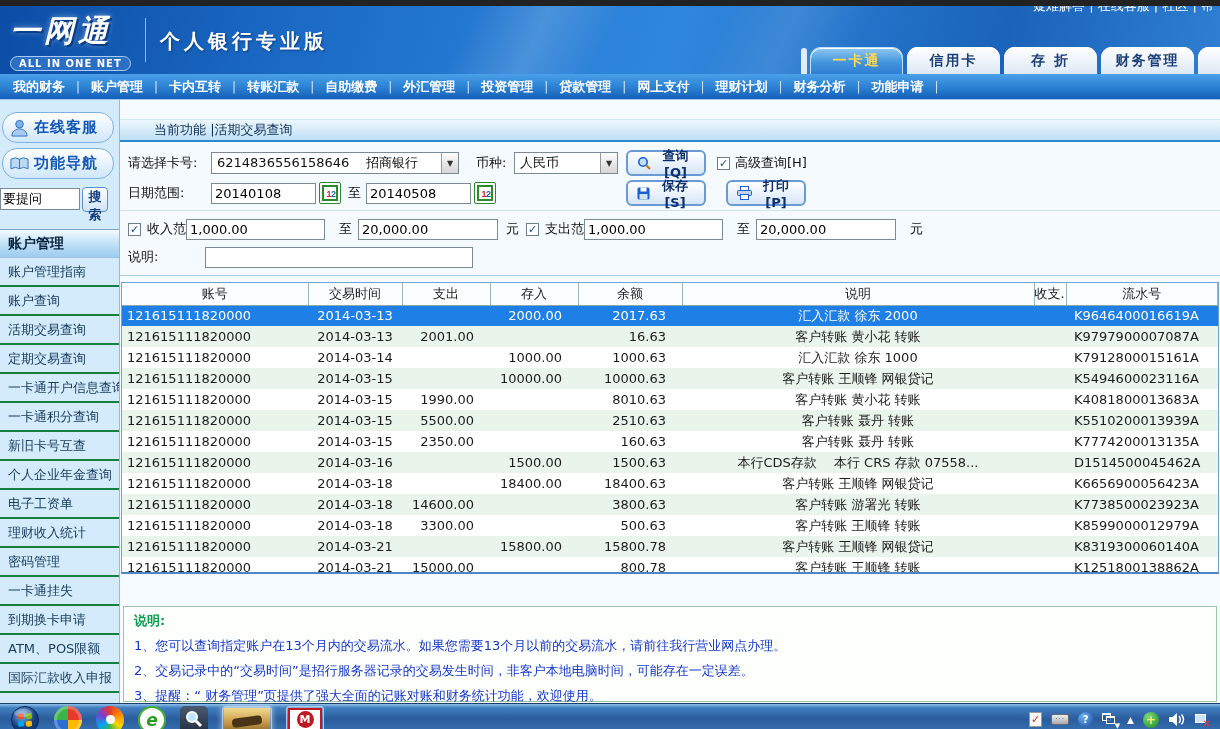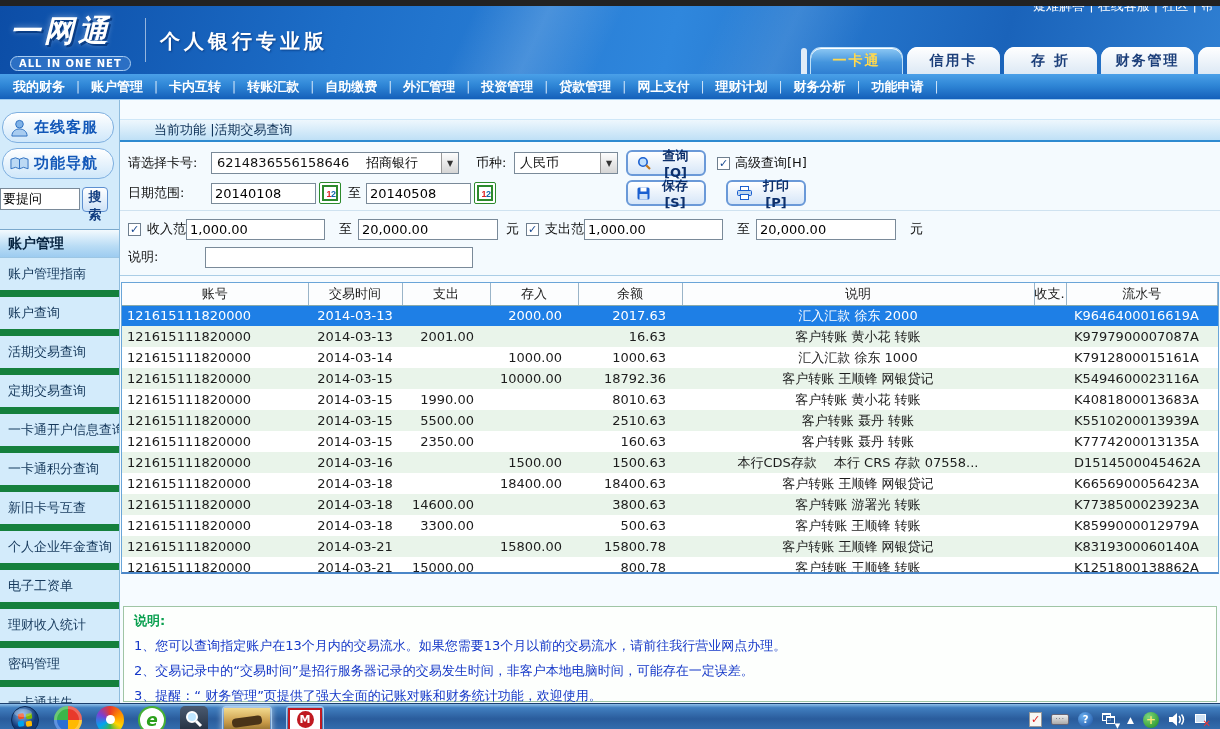--- a/index.html
+++ b/index.html
@@ -43,22 +43,22 @@
  background:linear-gradient(#ffffff,#cfe7fa);display:flex;align-items:center;gap:5px;padding:0 7px;
  color:#1257b8;font-weight:bold;font-size:15px;cursor:pointer;letter-spacing:1px}
 .side-btn svg{flex:0 0 auto}
 .search-row{position:absolute;top:86px;left:0;width:120px;height:26px;display:flex;align-items:center}
 .search-input{width:80px;height:22px;border:1px solid #7a8a99;font-size:13px;padding:0 2px;font-family:inherit;background:#fff}
 .search-btn{width:26px;height:25px;margin-left:2px;border:1px solid #5d8fd0;border-radius:4px;cursor:pointer;
  background:linear-gradient(#ffffff,#cfe3f7);color:#123d80;font-size:13px;font-weight:bold;font-family:inherit;padding:0}
 .side-menu{position:absolute;top:129px;left:0;width:119px}
 .side-head{height:29px;background:linear-gradient(#f3fafe 0%,#b9dcf5 60%,#9dccf0 100%);border-top:1px solid #7aa8cc;
  border-bottom:1px solid #9cc6e4;display:flex;align-items:center;padding-left:8px;font-weight:bold;font-size:14px;color:#06233f;cursor:pointer}
-.side-item{height:39px;display:flex;align-items:center;padding-left:8px;font-size:13px;color:#16395c;
- border-bottom:7px solid #15803d;white-space:nowrap;overflow:hidden;cursor:pointer}
+.side-item{height:29px;display:flex;align-items:center;padding-left:8px;font-size:13px;color:#16395c;
+ border-bottom:2px solid #15803d;white-space:nowrap;overflow:hidden;cursor:pointer}
 
 
 .main{position:absolute;left:120px;top:0;width:1100px;height:100%;background:#f6fbff}
 .crumb{position:absolute;top:19px;left:0;right:0;height:23px;background:linear-gradient(#eef7fd,#bfe0f6);
  border-bottom:2px solid #2e8ad0;border-top:1px solid #cfe7f8;display:flex;align-items:center;
  padding-left:34px;font-size:13px;color:#0c2f55}
 
 
 .qform{position:absolute;top:44px;left:0;right:0;height:132px;background:#f4fafe;border-bottom:1px solid #aacde6;font-size:13px;color:#111}
 .frow{position:absolute;left:0;right:0;height:26px;display:flex;align-items:center}
@@ -384,21 +384,21 @@
                 <td class="c-num">1000.63</td>
                 <td class="c-center">汇入汇款 徐东  1000</td>
                 <td class="c-center"></td>
                 <td class="c-serial">K7912800015161A</td>
               </tr>
               <tr class="rodd">
                 <td class="c-left">121615111820000</td>
                 <td class="c-center">2014-03-15</td>
                 <td class="c-num"></td>
                 <td class="c-num">10000.00</td>
-                <td class="c-num">18792.36</td>
+                <td class="c-num">10000.63</td>
                 <td class="c-center">客户转账 王顺锋  网银贷记</td>
                 <td class="c-center"></td>
                 <td class="c-serial">K5494600023116A</td>
               </tr>
               <tr class="reven">
                 <td class="c-left">121615111820000</td>
                 <td class="c-center">2014-03-15</td>
                 <td class="c-num">1990.00</td>
                 <td class="c-num"></td>
                 <td class="c-num">8010.63</td>

